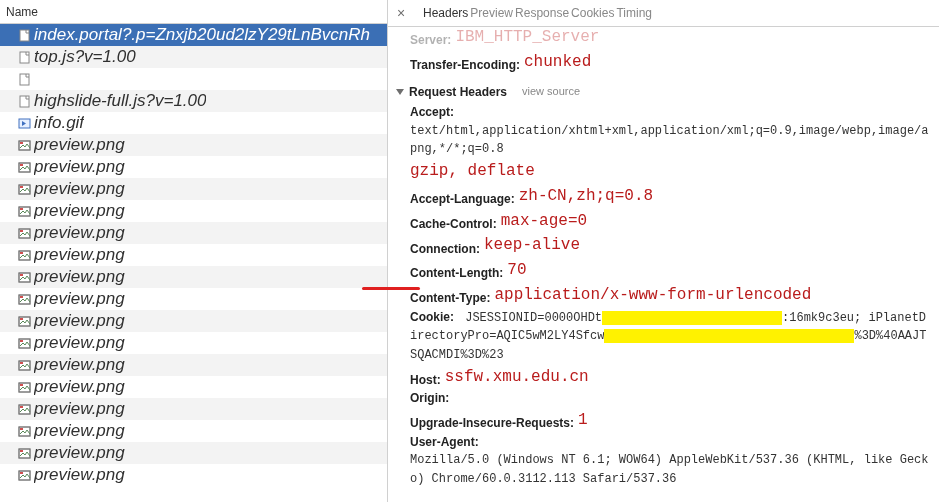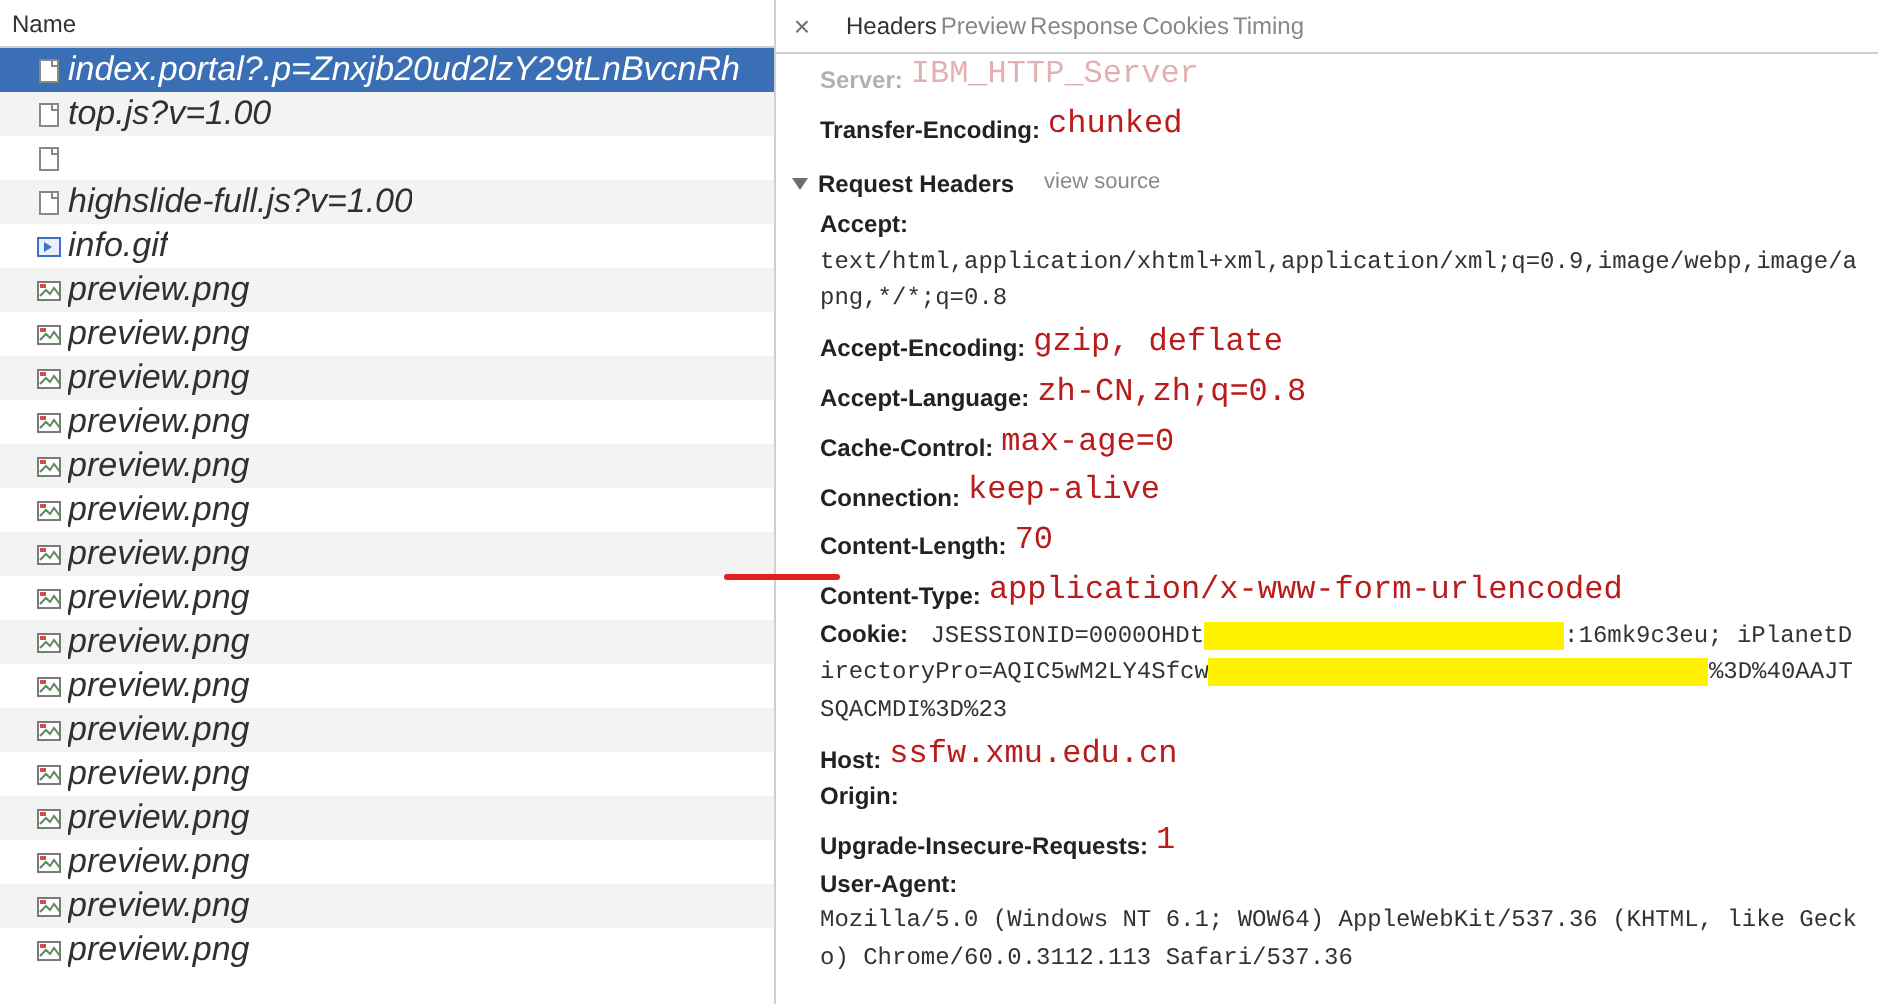--- a/index.html
+++ b/index.html
@@ -312,21 +312,20 @@
         <span class="tri"></span>
         <span class="st-name">Request Headers</span>
         <span class="view-src">view source</span>
       </div>
       <div class="section-body">
         <div class="hrow">
             <span class="hname">Accept:</span>
             <span class="wrapped">text/html,application/xhtml+xml,application/xml;q=0.9,image/webp,image/apng,*/*;q=0.8</span>
           </div>
         <div class="hrow">
-            <span class="hname">Accept-Encoding:</span>
             <span class="hval">gzip, deflate</span>
           </div>
         <div class="hrow">
             <span class="hname">Accept-Language:</span>
             <span class="hval">zh-CN,zh;q=0.8</span>
           </div>
         <div class="hrow">
             <span class="hname">Cache-Control:</span>
             <span class="hval">max-age=0</span>
           </div>

